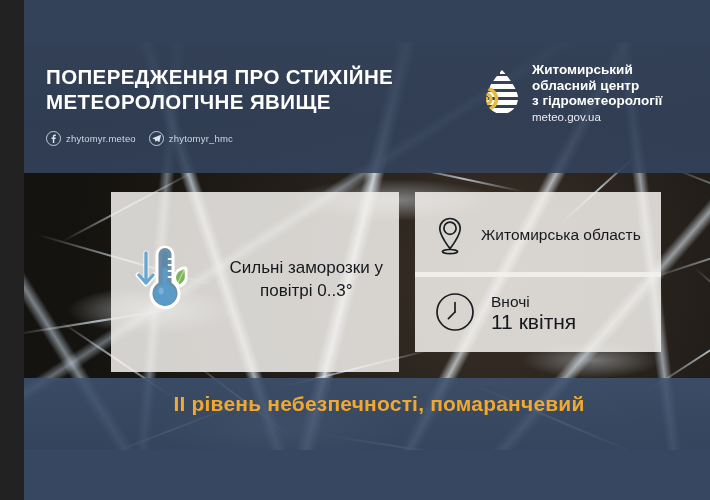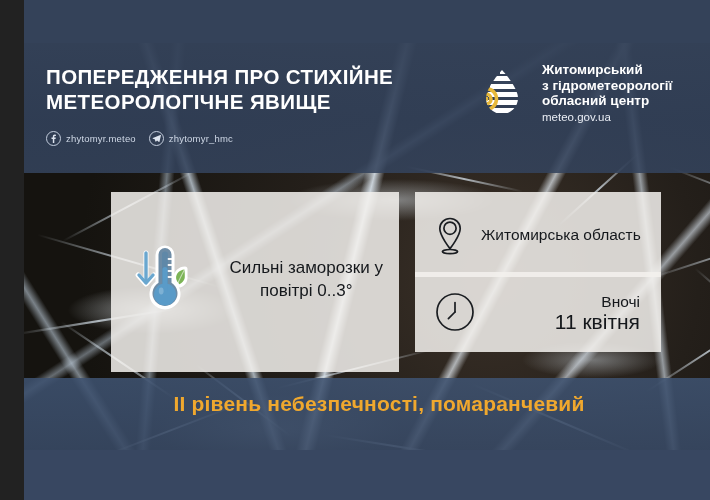--- a/index.html
+++ b/index.html
@@ -123,21 +123,21 @@
     color: #dde4ee;
     flex: none;
   }
 
   
   .logo {
     position: absolute;
     left: 458px; top: 62px;
     display: flex;
     align-items: center;
-    gap: 20px;
+    gap: 10px;
     z-index: 7;
   }
   .logo-text {
     color: #ffffff;
     font-size: 13.5px;
     font-weight: bold;
     line-height: 15.5px;
   }
   .logo-site {
     color: #e9edf4;
@@ -190,21 +190,21 @@
     padding-left: 18px;
     box-sizing: border-box;
     gap: 14px;
   }
   .row-card .label {
     color: #15181c;
     font-size: 15.5px;
     line-height: 20px;
   }
   .time-label {
-    text-align: right;
+    text-align: left;
     flex: 1;
     padding-right: 21px;
   }
   .time-label .l1 { font-size: 15.5px; }
   .time-label .l2 { font-size: 21px; }
 
   
   .warning {
     position: absolute;
     left: 0; top: 392px;
@@ -291,22 +291,22 @@
           <g fill="none" stroke="#e8b93a" stroke-width="3.6">
             <circle cx="4" cy="31" r="5"></circle>
             <circle cx="4" cy="31" r="10.5"></circle>
           </g>
           <circle cx="4" cy="31" r="2.4" fill="#e8b93a"></circle>
         </g>
       </svg>
     </span>
     <span>
       <div class="logo-text">Житомирський</div>
+      <div class="logo-text">обласний центр</div>
       <div class="logo-text">з гідрометеорології</div>
-      <div class="logo-text">обласний центр</div>
       <div class="logo-site">meteo.gov.ua</div>
     </span>
   </div>
 
   <div class="card card-left">
     <div class="card-left-inner">
       <span>
         <svg class="ic" width="74" height="72" viewBox="0 0 74 72" aria-hidden="true">
 
           <g stroke="#ffffff" stroke-width="5" fill="none" stroke-linecap="round" stroke-linejoin="round">

